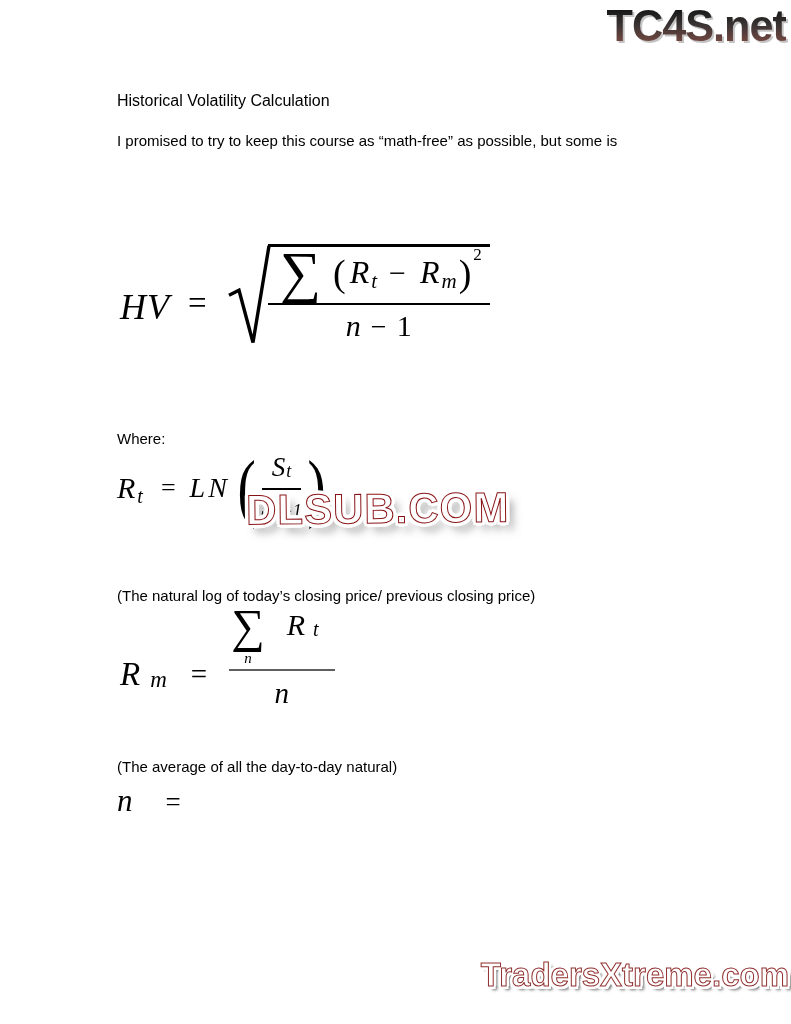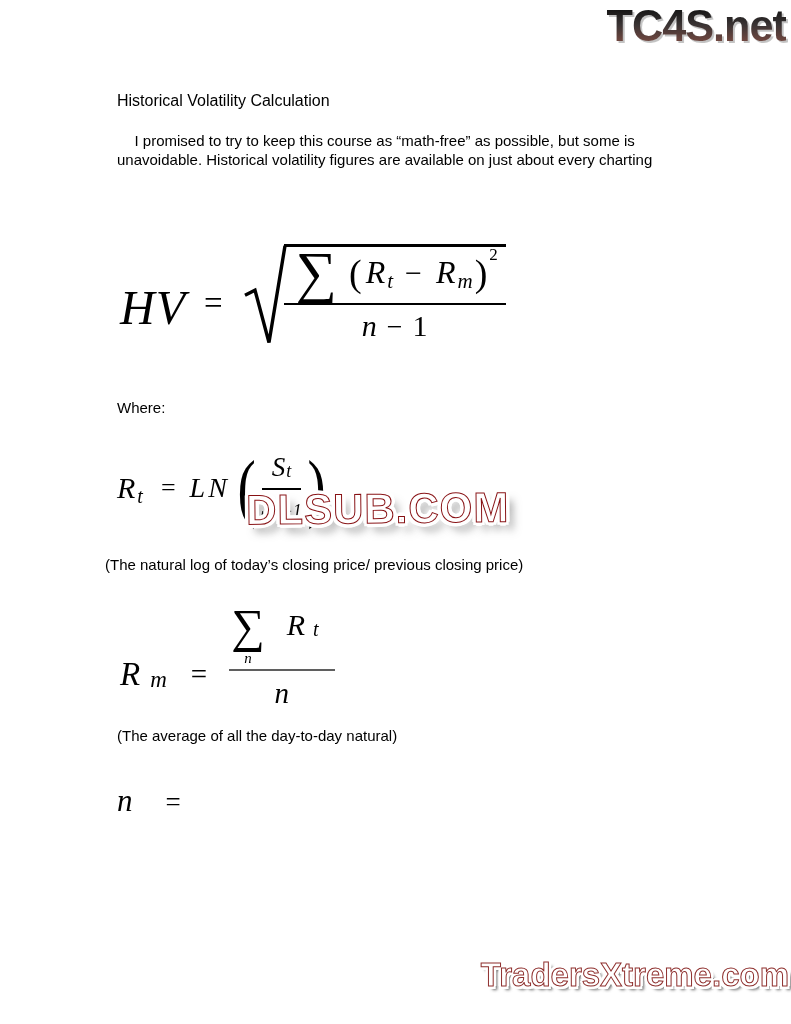--- a/index.html
+++ b/index.html
@@ -14,35 +14,35 @@
     color:#3a2e2c;
     background:linear-gradient(180deg,#161616 18%,#3a3434 48%,#6e463f 78%,#8a5a50 96%);
     -webkit-background-clip:text; background-clip:text;
     -webkit-text-fill-color:transparent;
     filter:drop-shadow(2px 2px 0px rgba(185,185,185,0.85));
     transform:scaleX(0.96); transform-origin:right top;
   }
 
   
   .doc-title{ position:absolute; left:117px; top:92px; font-size:16px; font-weight:normal; }
-  .intro{ position:absolute; left:117px; top:131px; font-size:15px; line-height:19.3px;text-align:center; }
+  .intro{ position:absolute; left:117px; top:131px; font-size:15px; line-height:19.3px; }
   .intro div{ white-space:nowrap; }
-  .plain-label{ position:absolute; font-size:15px; }
+  .plain-label{ position:absolute; font-size:15px;margin-top:31px; }
   .where-label{ left:117px; top:399px; }
-  .caption-ln{ left:105px; top:556px; }
+  .caption-ln{ left:117px; top:556px; }
   .caption-avg{ left:117px; top:727px; }
 
   
   .formula{ position:absolute; display:flex; align-items:center;
             font-family:"Liberation Serif", serif; }
   .frac{ display:flex; flex-direction:column; align-items:center; }
 
   
   .f-hv{ left:120px; top:244px; }
-  .f-hv .hv-lhs{ font-size:48px; font-style:italic; letter-spacing:1px; margin-top:26px; }
+  .f-hv .hv-lhs{ font-size:36px; font-style:italic; letter-spacing:1px; margin-top:26px; }
   .f-hv .hv-eq{ font-size:33px; margin:18px 20px 0 18px; }
   .sqrt{ display:flex; align-items:stretch; }
   .sqrt svg{ width:44px; height:auto; margin-right:-3px; flex:0 0 44px; }
   .radicand{ display:flex; flex-direction:column; align-items:center; border-top:3px solid #000; }
   .hv-num{ display:flex; align-items:center; border-bottom:2.5px solid #000; padding:2px 8px 6px 12px; }
   .hv-num .sigma{ font-size:58px; line-height:0.82; margin-right:12px; }
   .hv-num .paren{ font-size:38px; }
   .hv-num .var{ font-size:32px; font-style:italic; margin-left:4px; }
   .hv-num .sub{ font-size:21px; font-style:italic; transform:translateY(9px); display:inline-block; margin:0 2px; }
   .hv-num .op{ font-size:30px; margin:0 10px; }
@@ -119,21 +119,20 @@
 </style>
 </head>
 <body>
 
 <div class="tc4s-logo">TC4S.net</div>
 
 <h1 class="doc-title">Historical Volatility Calculation</h1>
 
 <div class="intro">
   <div>I promised to try to keep this course as “math-free” as possible, but some is</div>
-  <div>unavoidable. Historical volatility figures are available on just about every charting</div>
 </div>
 
 <div class="formula f-hv">
   <span class="hv-lhs">HV</span>
   <span class="hv-eq">=</span>
   <span class="sqrt">
     <svg viewBox="0 0 44 100" preserveAspectRatio="none">
       <polyline points="2,51 12,46 26,98 42,1.8" fill="none" stroke="#000" stroke-width="3.4"></polyline>
     </svg>
     <span class="radicand">

